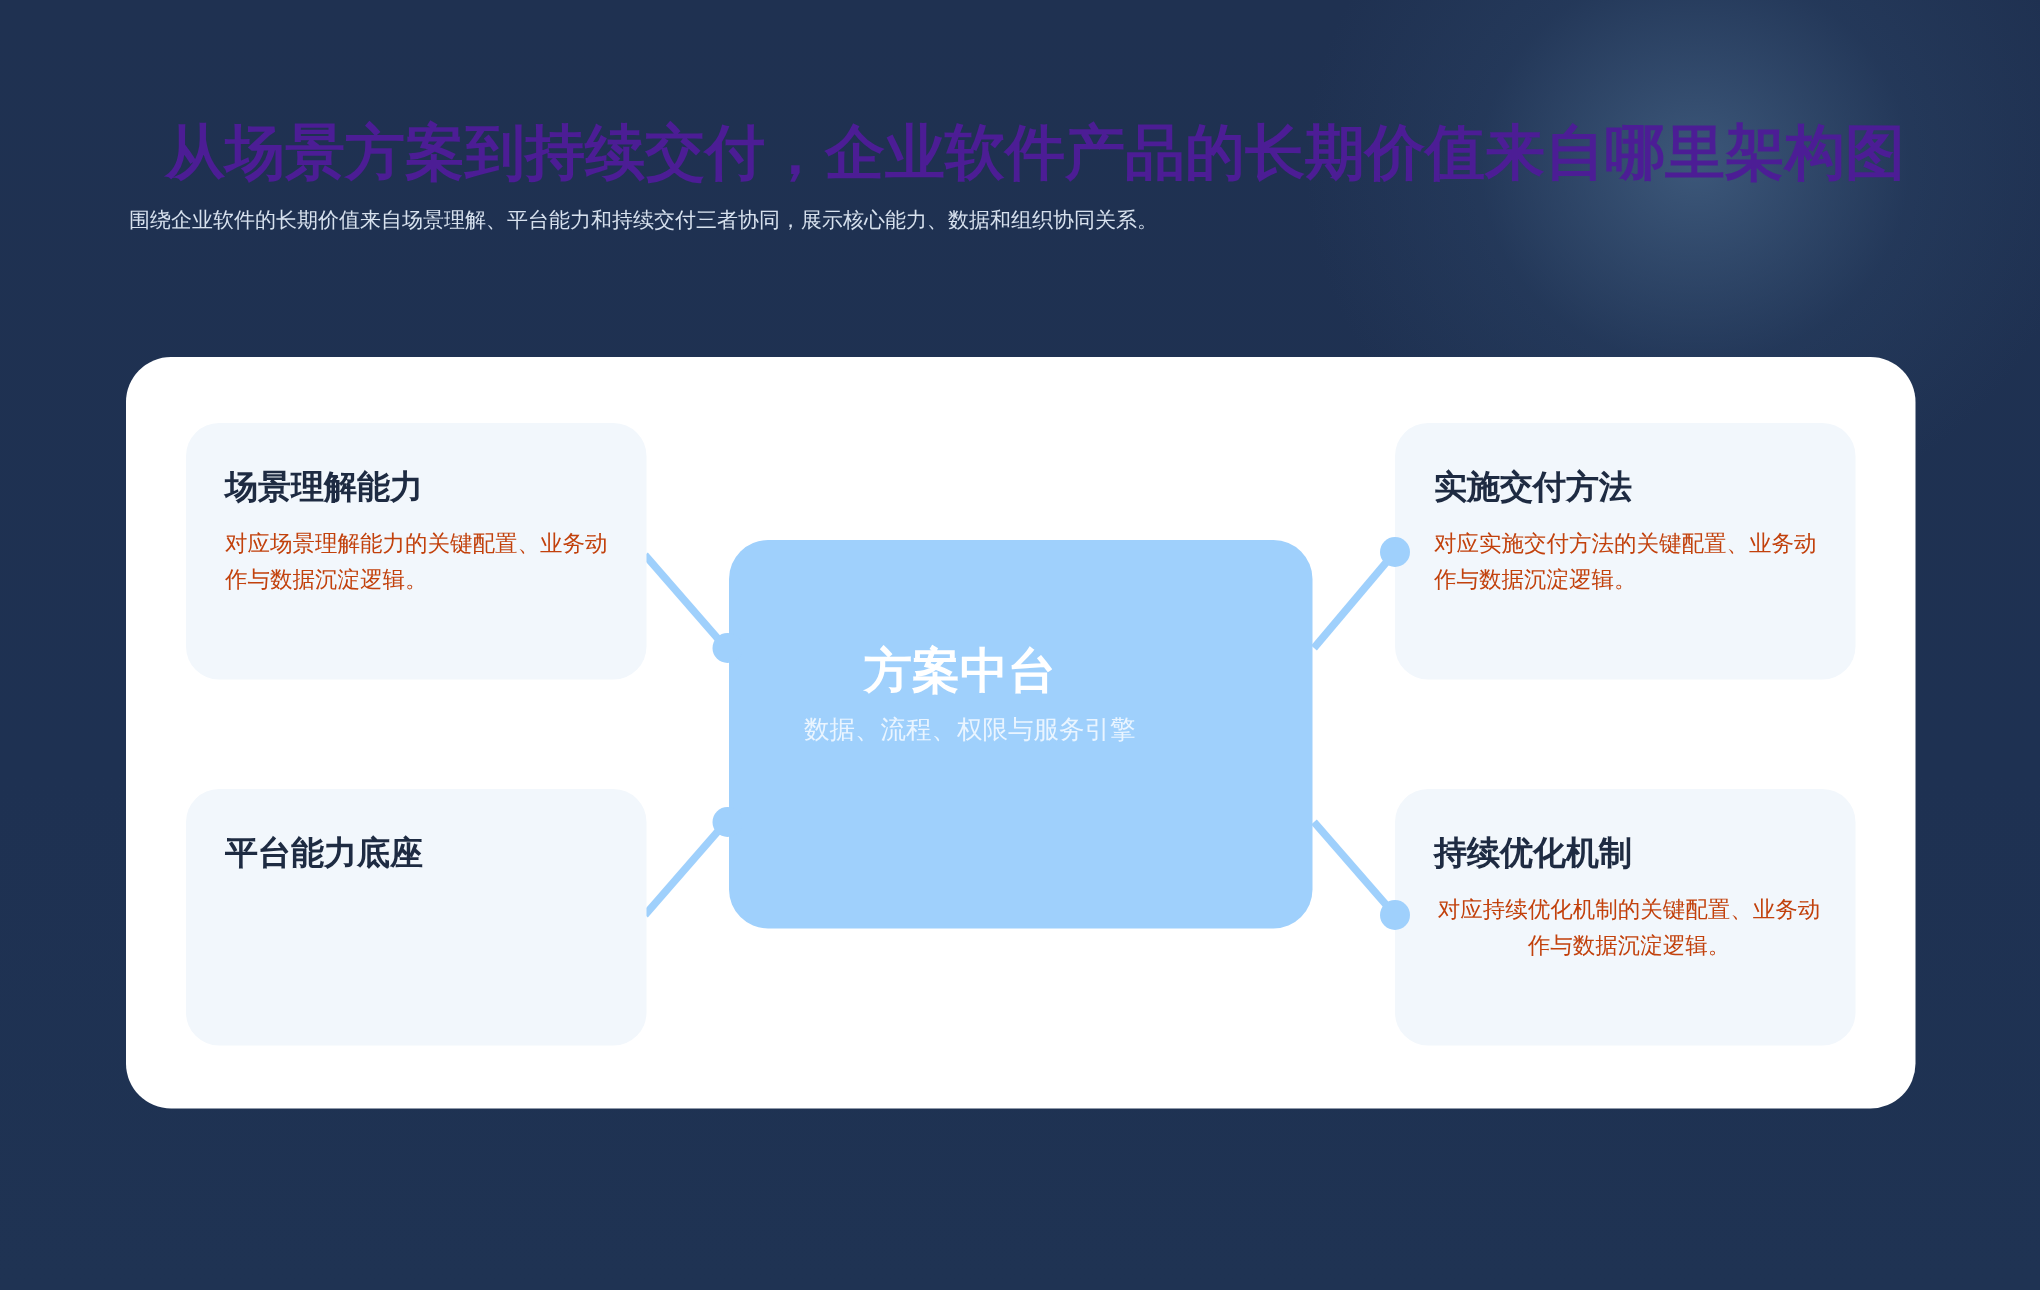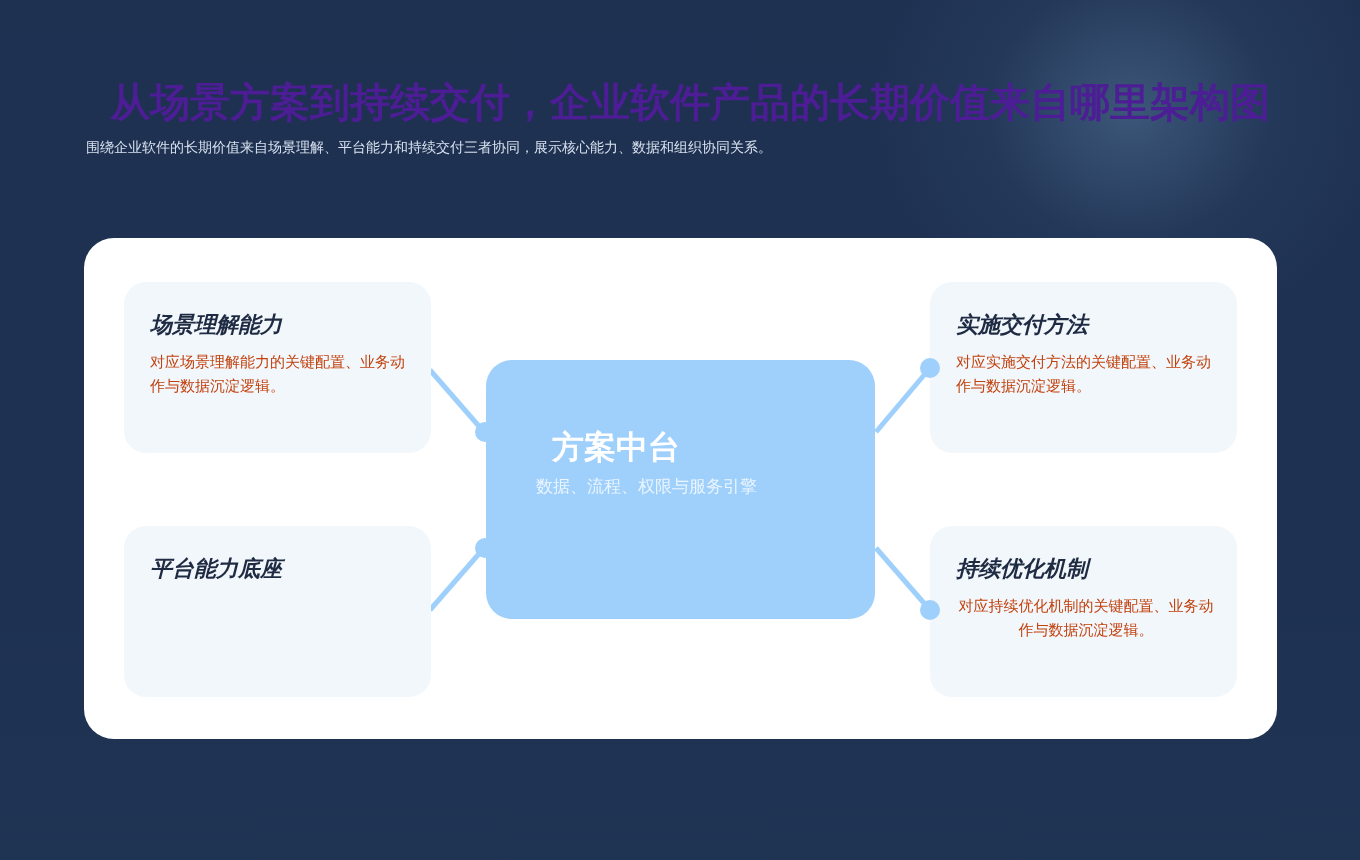--- a/index.html
+++ b/index.html
@@ -23,32 +23,32 @@
   .panel {
     position: absolute; left: 84px; top: 238px; width: 1193px; height: 501px;
     background: #ffffff; border-radius: 30px;
   }
   .card {
     position: absolute; width: 307px; height: 171px;
     background: #f2f7fc; border-radius: 22px;
   }
   .card .card-title {
     position: absolute; left: 26px; top: 28px;
-    font-size: 22px; font-weight: bold; color: #1e2b42; white-space: nowrap; font-style: italic;
+    font-size: 22px; font-weight: bold; color: #1e2b42; white-space: nowrap;
   }
   .card .card-desc {
     position: absolute; left: 26px; top: 68px; width: 260px;
     font-size: 15px; line-height: 24px; color: #c2410c;
   }
   .hub {
     position: absolute; left: 486px; top: 360px; width: 389px; height: 259px;
     background: #9fd0fc; border-radius: 26px;
   }
   .hub-title {
-    position: absolute; left: 66px; top: 66px;
+    position: absolute; left: 90px; top: 66px;
     font-size: 32px; font-weight: bold; color: #ffffff; white-space: nowrap;
   }
   .hub-sub {
     position: absolute; left: 50px; top: 115px;
     font-size: 17px; color: #eaf5ff; white-space: nowrap;
   }
   svg.connectors { position: absolute; left: 0; top: 0; pointer-events: none; }
 </style>
 </head>
 <body>

